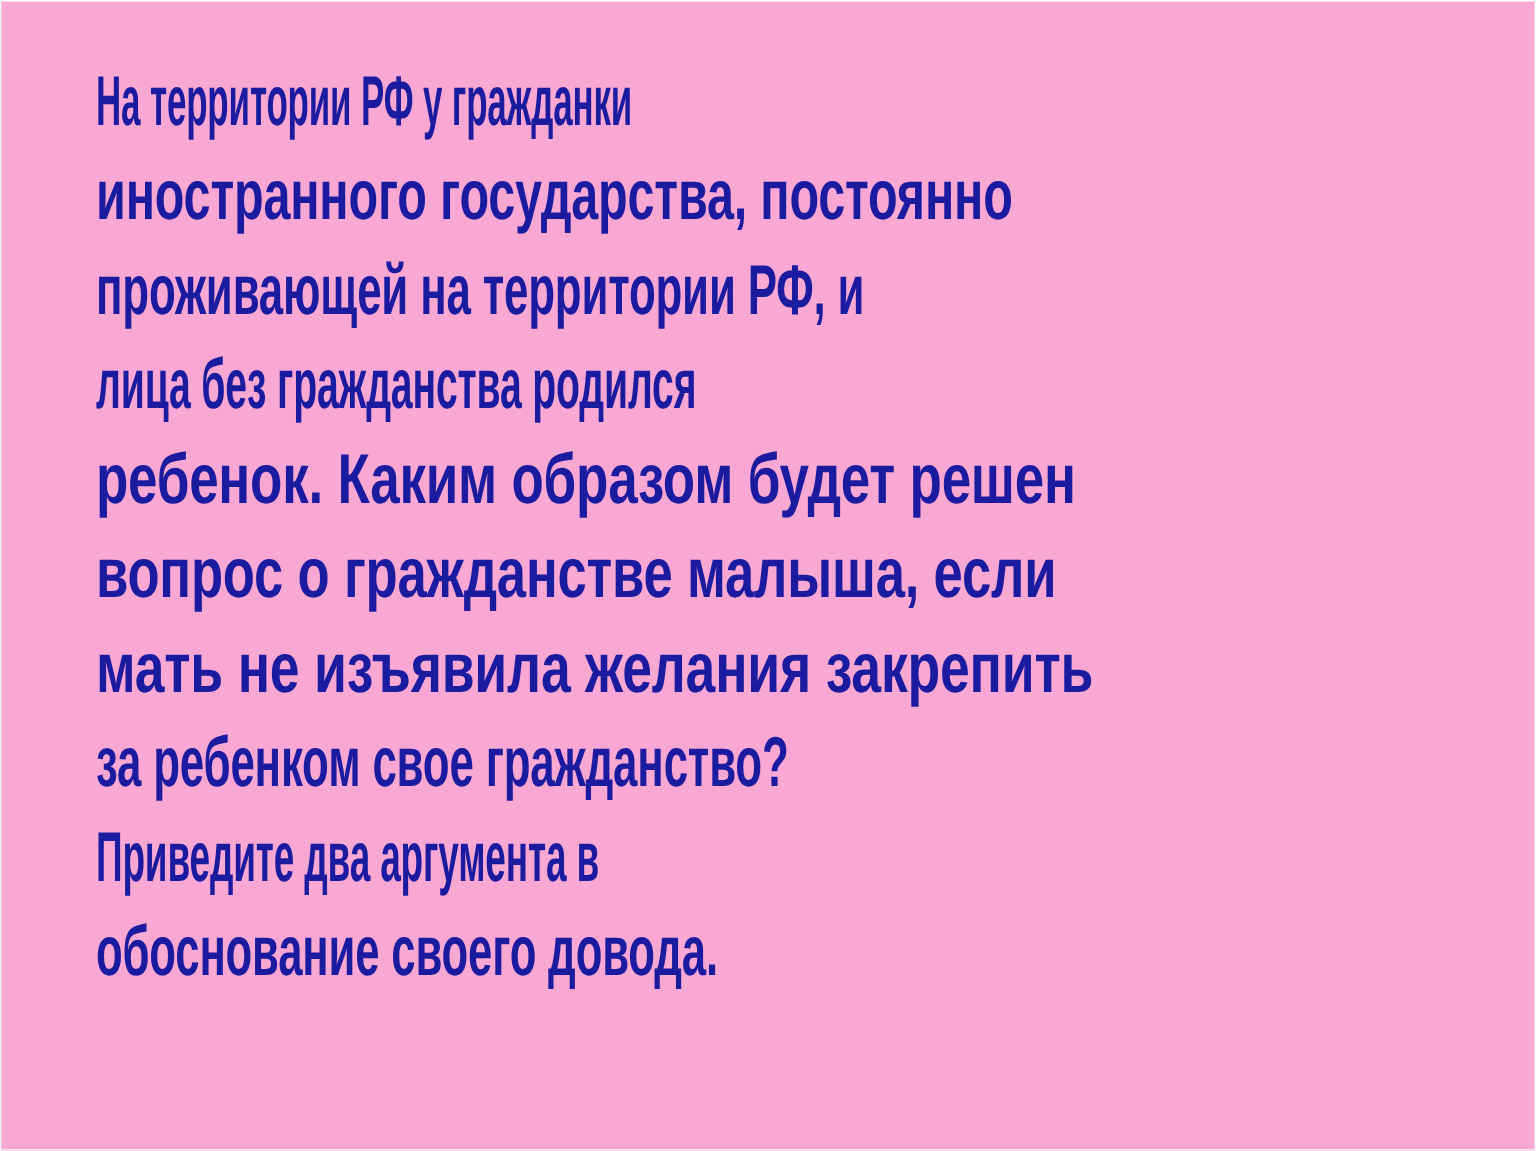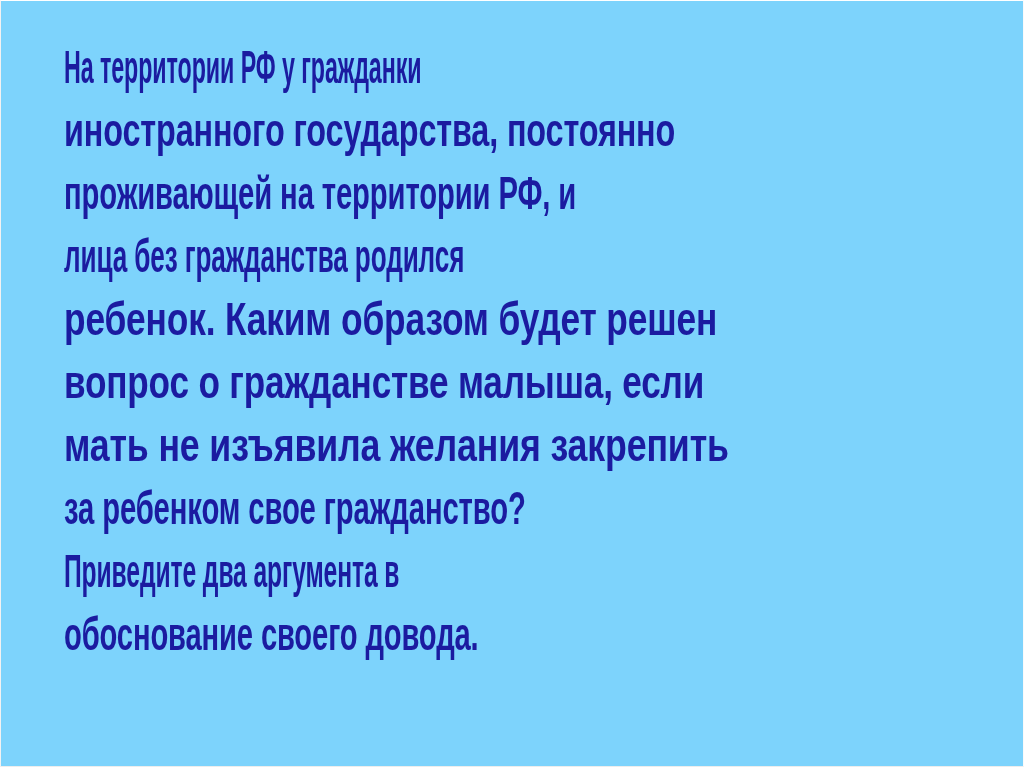--- a/index.html
+++ b/index.html
@@ -13,21 +13,21 @@
     background: #ffffff;
     font-family: "Liberation Sans", "DejaVu Sans", sans-serif;
     overflow: hidden;
   }
 
   #slide {
     position: relative;
     box-sizing: border-box;
     width: 1024px;
     height: 767px;
-    background: #7dd3fc;
+    background: #f9a8d4;
     border-left: 1px solid #f2f2f2;
     border-right: 1px solid #fafafa;
     border-bottom: 1px solid #ededed;
     border-top: 1px solid #ffffff;
   }
 
   #slide-body {
     position: absolute;
     left: 63px;
     top: 34px;

